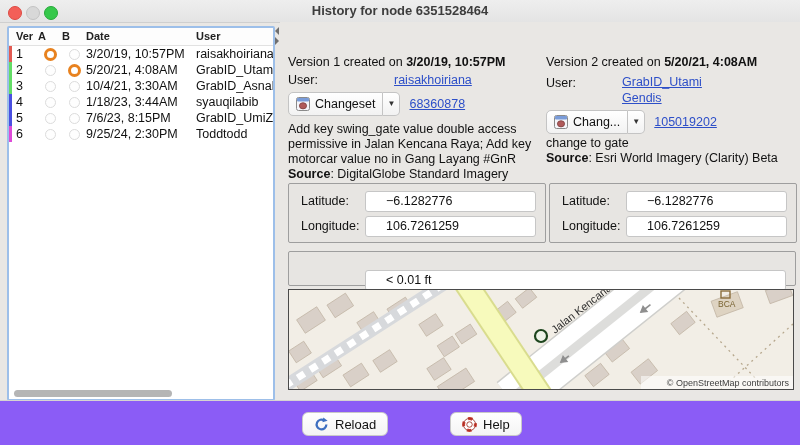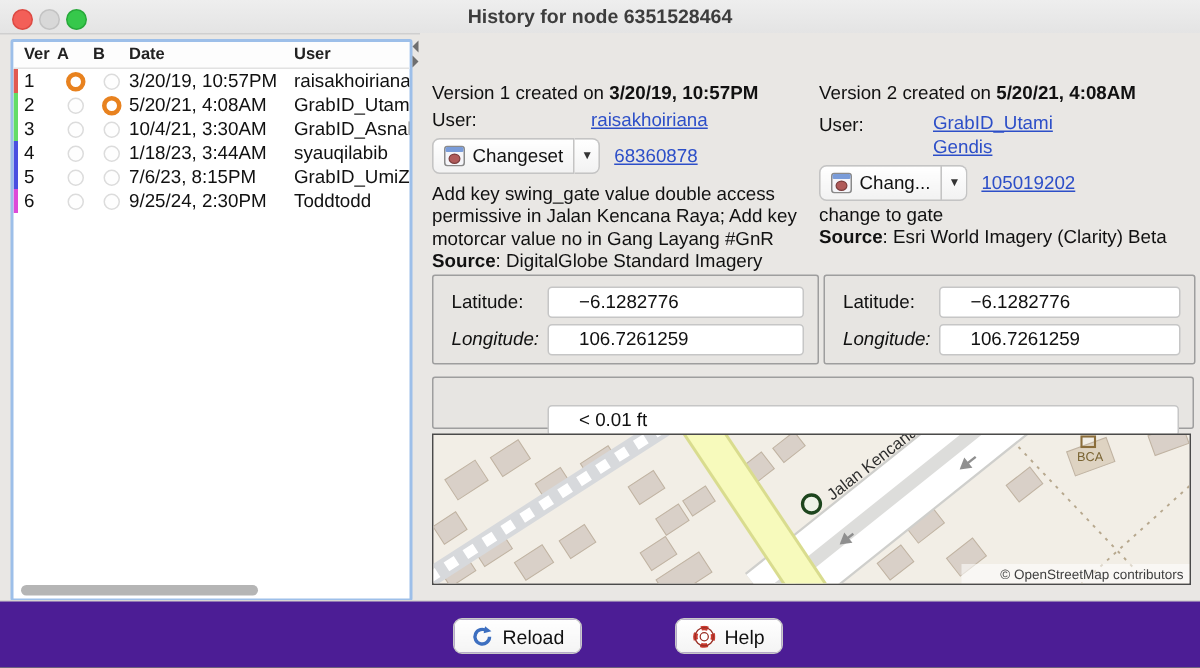--- a/index.html
+++ b/index.html
@@ -51,27 +51,27 @@
   .srcline{line-height:15px;}
   .v2 .userrow{margin-top:4px;}
   .v2 .userlabel{width:76px;padding-top:1px;}
   
   .gbox{position:absolute;border:1px solid #9e9e9e;border-radius:2px;background:#e7e5e2;}
   .gbox .glabel{position:absolute;left:12px;font-size:12.5px;color:#111;}
   .gfield{position:absolute;left:76px;right:9px;height:19px;line-height:19px;background:#fff;border:1px solid #c6c6c6;border-radius:3px;padding-left:20px;font-size:12.5px;color:#111;}
   .latbox1{left:8px;top:161px;width:256px;height:58px;}
   .latbox2{left:269px;top:161px;width:246px;height:58px;}
   .row1l{top:10px;} .row1f{top:7px;}
-  .row2l{top:35px;font-style:italic;} .row2f{top:32px;}
+  .row2l{top:35px;} .row2f{top:32px;}
   .distbox{left:8px;top:229px;width:506px;height:33px;}
   .distl{top:9px;margin-top:36px;} .distf{top:18px;}
   
   .map{position:absolute;left:8px;top:267px;width:504px;height:99px;border:1px solid #4a4a4a;background:#f2eee6;overflow:hidden;}
   
-  .footer{position:absolute;left:0;top:400px;width:100%;height:45px;background:#4c1d95;border-top:1px solid #d6d4d1;}
+  .footer{position:absolute;left:0;top:400px;width:100%;height:45px;background:#8b5cf6;border-top:1px solid #d6d4d1;}
   .fbtn{position:absolute;top:11px;display:flex;align-items:center;gap:6px;height:24px;padding:0 11px;background:linear-gradient(#ffffff,#f4f4f4);border:1px solid #c9c9c9;border-radius:6px;font-size:13px;color:#111;box-sizing:border-box;}
   .fbtn svg{display:block;}
   .btn-reload{left:302px;} .btn-close{left:377px;margin-top:48px;} .btn-help{left:450px;}
 </style>
 </head>
 <body>
 
 <div class="window">
 
   <div class="titlebar">

